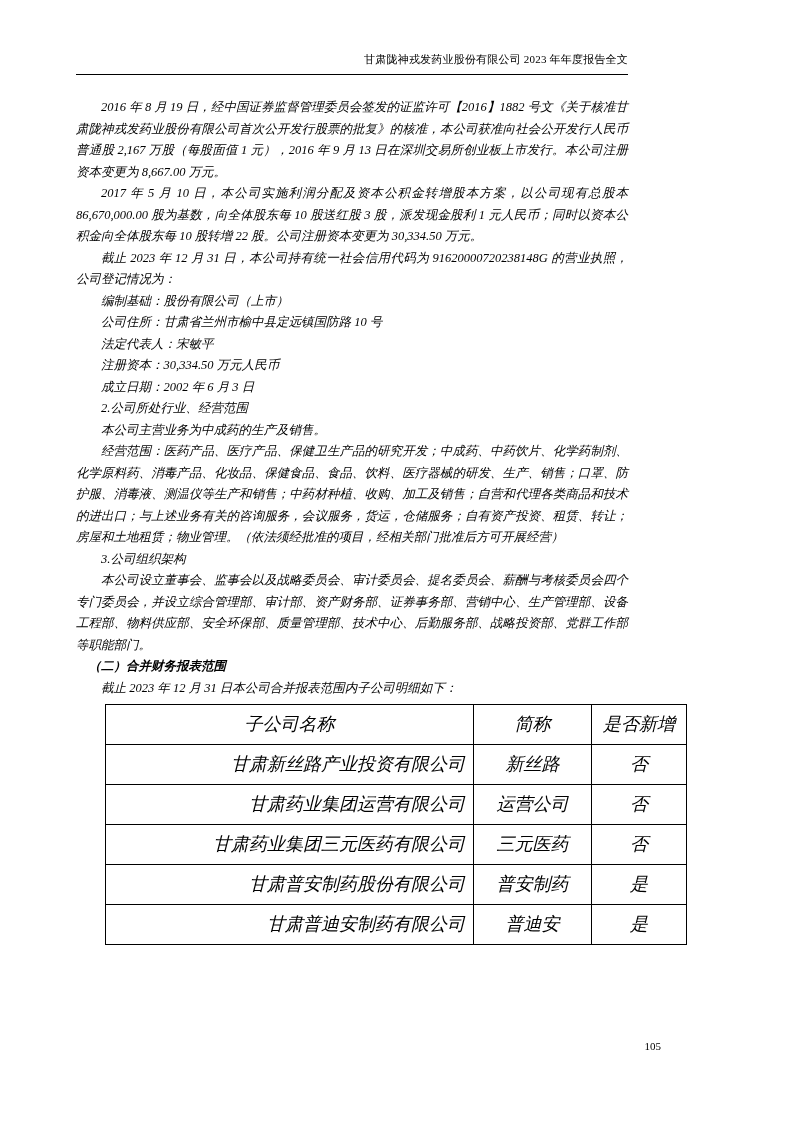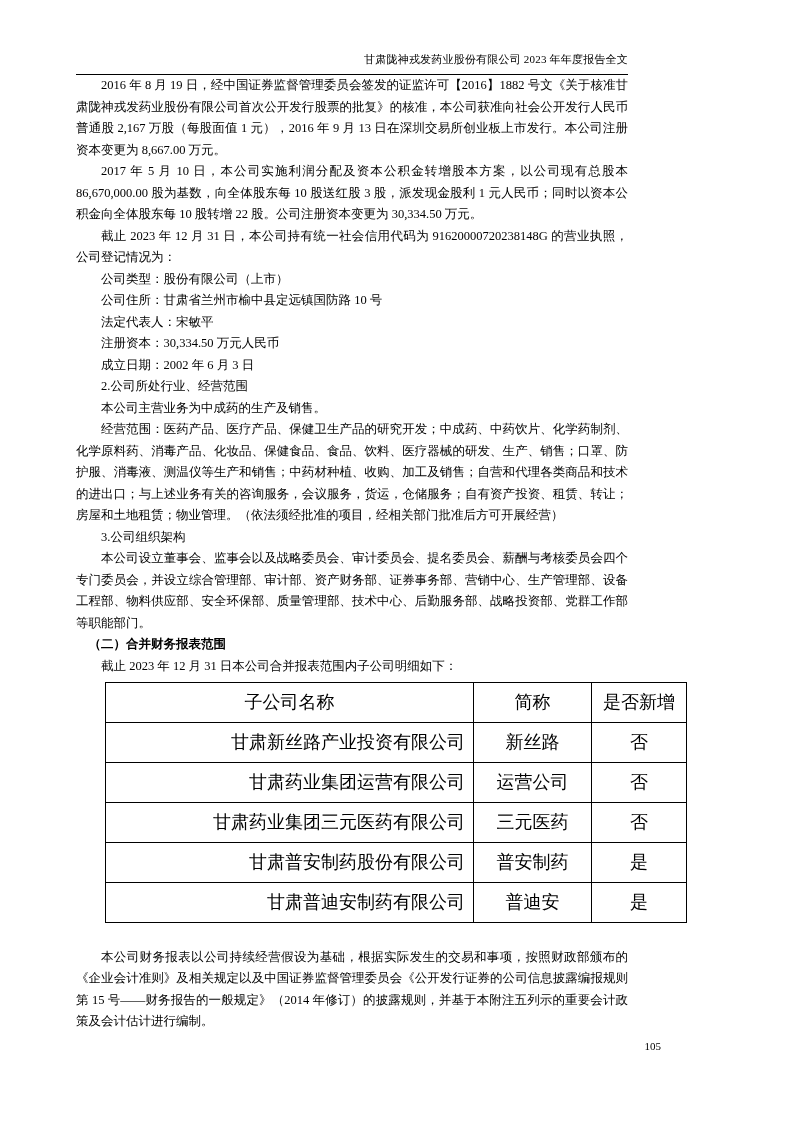--- a/index.html
+++ b/index.html
@@ -17,23 +17,25 @@
     position: relative;
   }
   .doc-header {
     text-align: right;
     font-size: 11px;
     letter-spacing: 0.2px;
     padding-bottom: 7px;
     border-bottom: 1px solid #000;
   }
   .content {
+    margin-top: 22px;
     font-size: 12.5px;
     line-height: 1.72;
     text-align: justify;
+    font-style: italic;
   }
   .para { text-indent: 2em; }
   .line { text-indent: 2em; text-align: left; }
   .bold-line { text-indent: 1em; font-weight: bold; text-align: left; }
   table.sub-table {
     border-collapse: collapse;
     width: 581px;
     margin: 5px 0 0 29px;
     font-size: 18px;
     table-layout: fixed;
@@ -78,21 +80,21 @@
 <body>
 
 <div class="page">
 
   <div class="doc-header">甘肃陇神戎发药业股份有限公司 2023 年年度报告全文</div>
 
   <div class="content">
     <p class="para">2016 年 8 月 19 日，经中国证券监督管理委员会签发的证监许可【2016】1882 号文《关于核准甘肃陇神戎发药业股份有限公司首次公开发行股票的批复》的核准，本公司获准向社会公开发行人民币普通股 2,167 万股（每股面值 1 元），2016 年 9 月 13 日在深圳交易所创业板上市发行。本公司注册资本变更为 8,667.00 万元。</p>
     <p class="para">2017 年 5 月 10 日，本公司实施利润分配及资本公积金转增股本方案，以公司现有总股本 86,670,000.00 股为基数，向全体股东每 10 股送红股 3 股，派发现金股利 1 元人民币；同时以资本公积金向全体股东每 10 股转增 22 股。公司注册资本变更为 30,334.50 万元。</p>
     <p class="para">截止 2023 年 12 月 31 日，本公司持有统一社会信用代码为 91620000720238148G 的营业执照，公司登记情况为：</p>
-    <p class="line">公司类型：股份有限公司（上市）</p>
+    <p class="line">编制基础：股份有限公司（上市）</p>
     <p class="line">公司住所：甘肃省兰州市榆中县定远镇国防路 10 号</p>
     <p class="line">法定代表人：宋敏平</p>
     <p class="line">注册资本：30,334.50 万元人民币</p>
     <p class="line">成立日期：2002 年 6 月 3 日</p>
     <p class="line">2.公司所处行业、经营范围</p>
     <p class="line">本公司主营业务为中成药的生产及销售。</p>
     <p class="para">经营范围：医药产品、医疗产品、保健卫生产品的研究开发；中成药、中药饮片、化学药制剂、化学原料药、消毒产品、化妆品、保健食品、食品、饮料、医疗器械的研发、生产、销售；口罩、防护服、消毒液、测温仪等生产和销售；中药材种植、收购、加工及销售；自营和代理各类商品和技术的进出口；与上述业务有关的咨询服务，会议服务，货运，仓储服务；自有资产投资、租赁、转让；房屋和土地租赁；物业管理。（依法须经批准的项目，经相关部门批准后方可开展经营）</p>
     <p class="line">3.公司组织架构</p>
     <p class="para">本公司设立董事会、监事会以及战略委员会、审计委员会、提名委员会、薪酬与考核委员会四个专门委员会，并设立综合管理部、审计部、资产财务部、证券事务部、营销中心、生产管理部、设备工程部、物料供应部、安全环保部、质量管理部、技术中心、后勤服务部、战略投资部、党群工作部等职能部门。</p>
     <p class="bold-line">（二）合并财务报表范围</p>
@@ -133,17 +135,16 @@
           <td class="center-cell">是</td>
         </tr>
         <tr>
           <td class="name-cell">甘肃普迪安制药有限公司</td>
           <td class="center-cell">普迪安</td>
           <td class="center-cell">是</td>
         </tr>
       </tbody>
     </table>
 
-    <p class="para closing-para">本公司财务报表以公司持续经营假设为基础，根据实际发生的交易和事项，按照财政部颁布的《企业会计准则》及相关规定以及中国证券监督管理委员会《公开发行证券的公司信息披露编报规则第 15 号——财务报告的一般规定》（2014 年修订）的披露规则，并基于本附注五列示的重要会计政策及会计估计进行编制。</p>
   </div>
 
   <div class="page-number">105</div>
 </div>
 
 </body></html>

